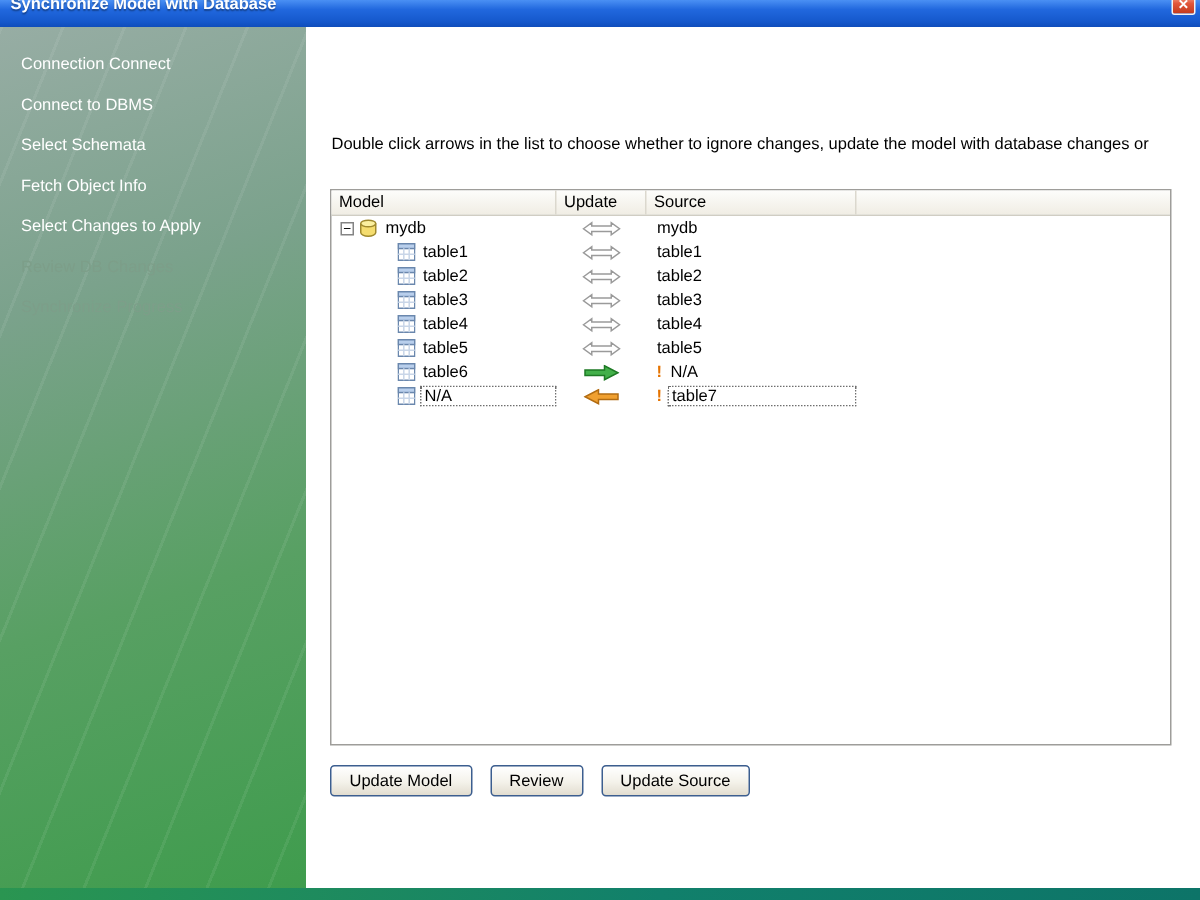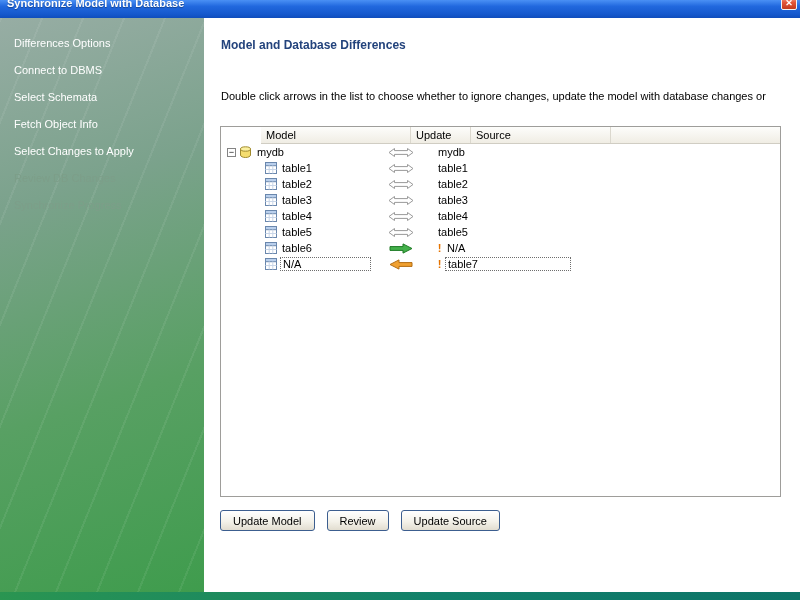--- a/index.html
+++ b/index.html
@@ -44,21 +44,20 @@
   .main { position: absolute; top: 18px; left: 204px; right: 0; bottom: 8px; background: #fff; }
   .page-title { position: absolute; left: 17px; top: 20px; font-size: 12px; font-weight: bold; color: #23437c; }
   .instructions { position: absolute; left: 17px; top: 72px; width: 578px; color: #000; white-space: nowrap; overflow: hidden; }
 
   
   .tree-panel { position: absolute; left: 16px; top: 108px; width: 561px; height: 371px; border: 1px solid #9e9d9a; background: #fff; }
   .tree-header {
     display: grid; grid-template-columns: 150px 60px 140px 1fr; height: 17px;
     background: linear-gradient(180deg, #fdfdfb, #f0ede4);
     border-bottom: 1px solid #d0cdc3;
-    margin-left: 40px;
   }
   .hcell { padding: 2px 0 0 5px; border-right: 1px solid #dbd8ce; color: #000; overflow: hidden; white-space: nowrap; }
   .hcell.filler { border-right: none; }
 
   .tree-rows { position: absolute; top: 17px; left: 0; right: 0; bottom: 0; overflow: hidden; }
   .trow { display: grid; grid-template-columns: 150px 60px 140px 1fr; height: 16px; align-items: center; }
   .cell { overflow: hidden; }
   .cell.model { display: flex; align-items: center; gap: 3px; padding-left: 6px; }
   .cell.model.lvl1 { padding-left: 44px; }
   .expander {
@@ -88,31 +87,30 @@
 <div class="window">
 
   <div class="titlebar">
     <span class="title">Synchronize Model with Database</span>
     <div class="close-btn">
       <span>✕</span>
     </div>
   </div>
 
   <div class="sidebar" id="steps">
-      <div class="step done">Differences Options</div>
+      <div class="step done">Connection Connect</div>
       <div class="step done">Connect to DBMS</div>
       <div class="step done">Select Schemata</div>
       <div class="step done">Fetch Object Info</div>
       <div class="step current">Select Changes to Apply</div>
       <div class="step future">Review DB Changes</div>
       <div class="step future">Synchronize Progress</div>
     </div>
 
   <div class="main">
-    <div class="page-title">Model and Database Differences</div>
     <div class="instructions">Double click arrows in the list to choose whether to ignore changes, update the model with database changes or</div>
 
     <div class="tree-panel">
       <div class="tree-header">
         <div class="hcell">Model</div>
         <div class="hcell">Update</div>
         <div class="hcell">Source</div>
         <div class="hcell filler"></div>
       </div>
       <div class="tree-rows" id="tree-rows">

